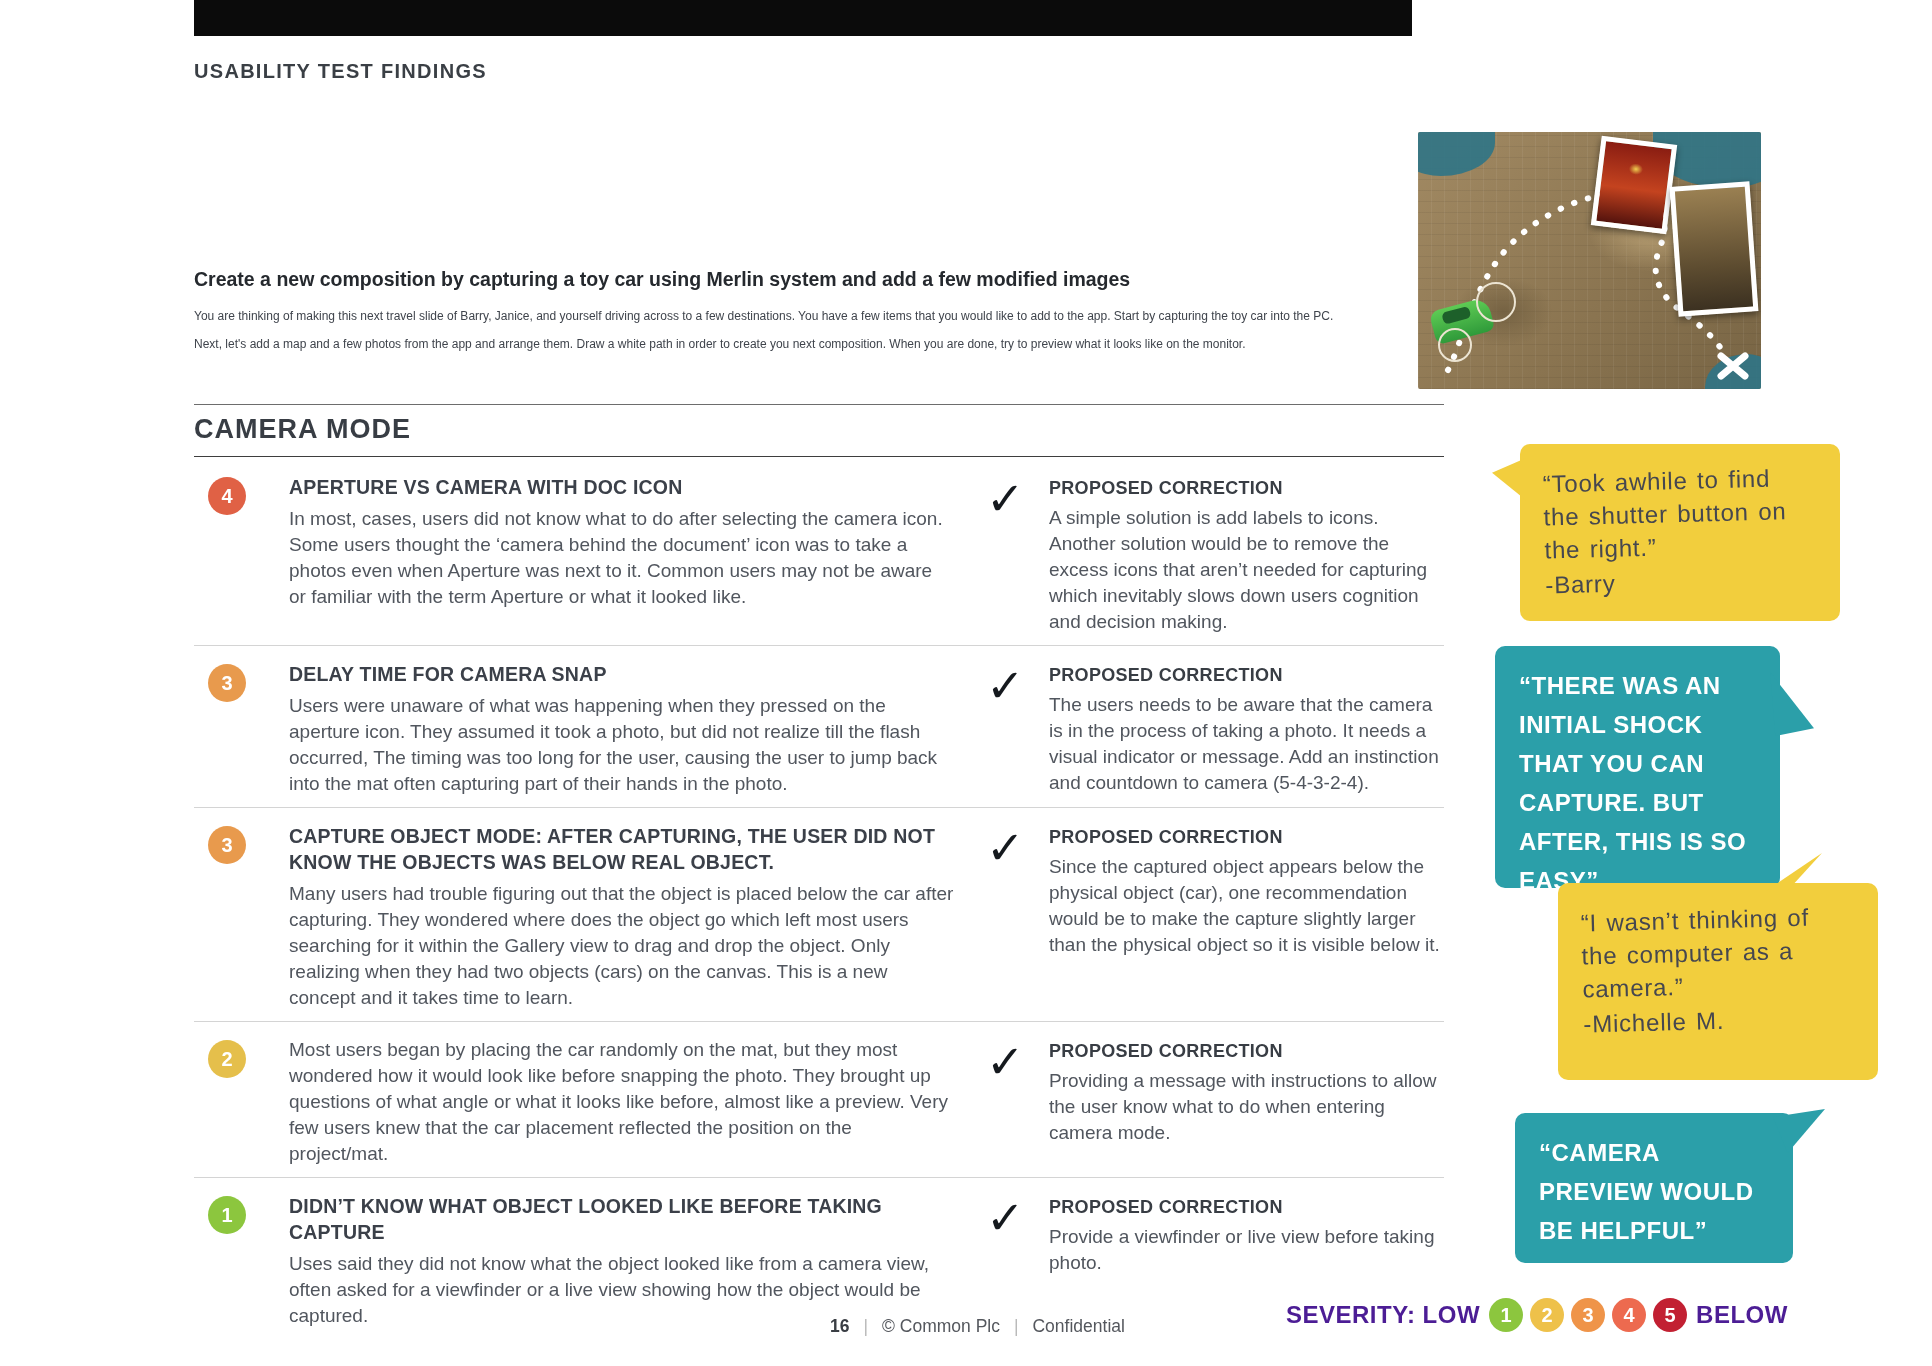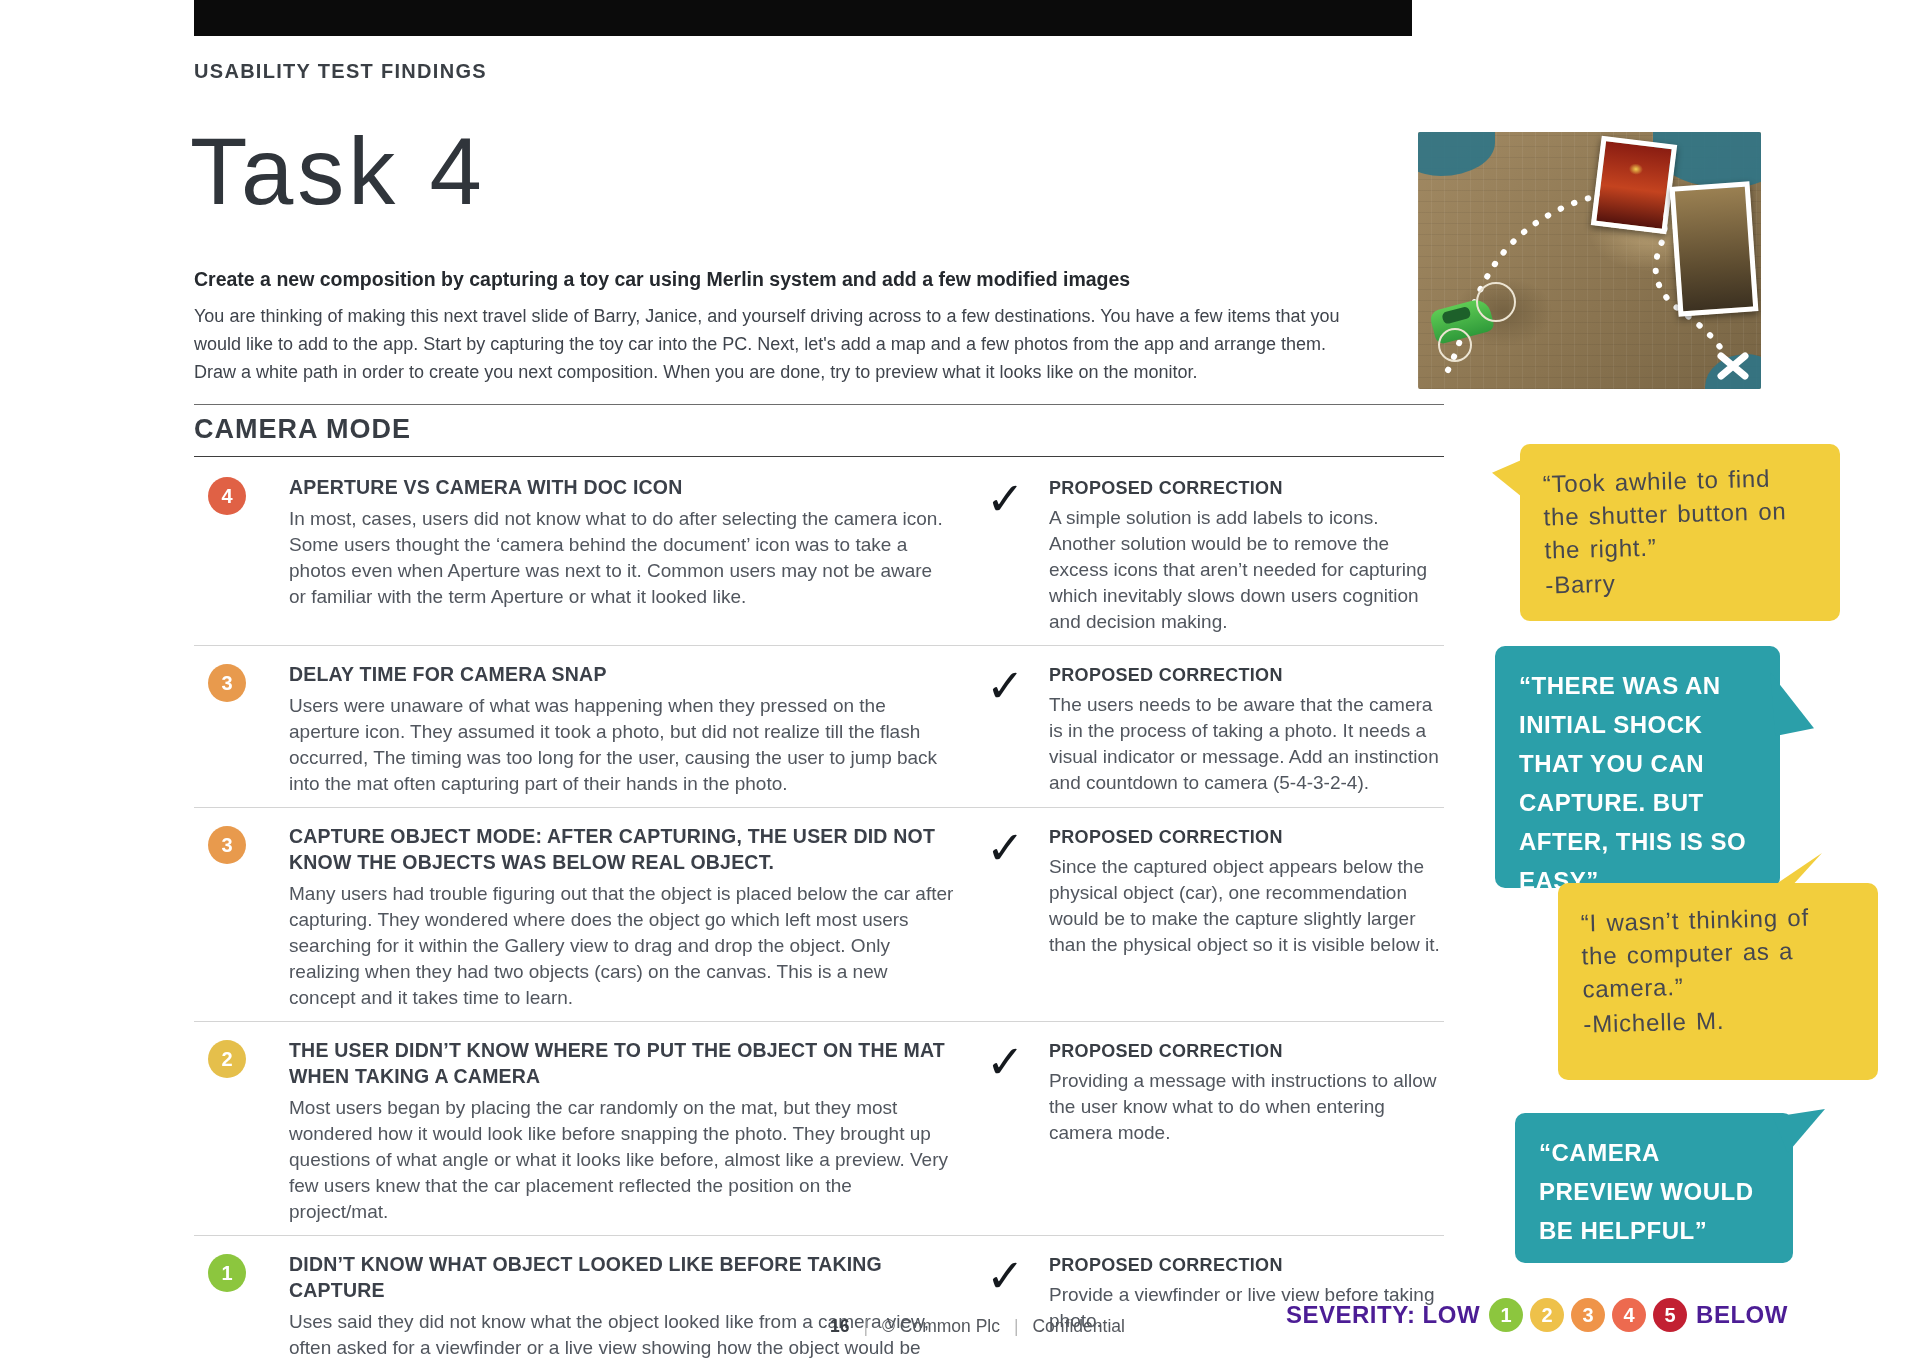--- a/index.html
+++ b/index.html
@@ -10,21 +10,21 @@
 
   .kicker{position:absolute;left:194px;top:60px;font-size:20px;font-weight:bold;
           letter-spacing:1.3px;color:#3a3f45;}
 
   .task-title{position:absolute;left:190px;top:118px;margin:0;font-size:94px;font-weight:100;
               letter-spacing:4px;color:#30353b;}
 
   .summary{position:absolute;left:194px;top:268px;margin:0;width:1160px;
            font-size:19.5px;font-weight:bold;color:#25292e;}
   .desc{position:absolute;left:194px;top:302px;margin:0;width:1160px;
-        font-size:18px;line-height:28px;color:#3f444c;}
+        font-size:12px;line-height:28px;color:#3f444c;}
 
   
   .map{position:absolute;left:1418px;top:132px;width:343px;height:257px;overflow:hidden;
        border-radius:2px;
        background:
          radial-gradient(90px 60px at 68% 38%,rgba(190,165,120,.9),rgba(190,165,120,0) 70%),
          radial-gradient(70px 50px at 25% 70%,rgba(110,92,62,.8),rgba(110,92,62,0) 70%),
          repeating-linear-gradient(90deg,rgba(255,255,255,.06) 0 1px,rgba(0,0,0,0) 1px 13px),
          repeating-linear-gradient(0deg,rgba(0,0,0,.06) 0 1px,rgba(0,0,0,0) 1px 11px),
          linear-gradient(135deg,#a28a63,#8a7450 60%,#776444);}
@@ -102,21 +102,20 @@
 </style>
 </head>
 <body>
 
 <div class="page">
 
   <div class="topbar"></div>
 
   <div class="kicker">USABILITY TEST FINDINGS</div>
 
-  <h1 class="task-title">Task 4</h1>
 
   <div class="map">
     <div class="water w1"></div>
     <div class="water w2"></div>
     <div class="water w3"></div>
     <svg class="route" width="343" height="257" viewBox="0 0 343 257">
       <path d="M 30 238 C 45 210, 55 150, 95 110 C 130 75, 185 55, 225 62 C 252 67, 250 95, 242 115 C 232 140, 240 160, 258 175 C 275 188, 292 200, 304 218" fill="none" stroke="#ffffff" stroke-width="6" stroke-linecap="round" stroke-dasharray="0.5 14"></path>
       <path d="M 303 224 L 327 244 M 327 224 L 303 244" fill="none" stroke="#ffffff" stroke-width="7" stroke-linecap="round"></path>
     </svg>
     <div class="photo p1"></div>
@@ -178,21 +177,20 @@
         <div class="cell-corr">
           <div class="corr-label">PROPOSED CORRECTION</div>
           <div class="corr-text">Since the captured object appears below the physical object (car), one  recommendation would be to make the capture slightly larger than the physical object so it is visible below it.</div>
         </div>
       </div>
       <div class="finding-row">
         <div class="cell-circle">
           <div class="sev-circle" style="background: rgb(229, 191, 75);">2</div>
         </div>
         <div class="cell-main">
-          <div class="f-title">THE USER DIDN’T KNOW WHERE TO PUT THE OBJECT ON THE MAT WHEN TAKING A CAMERA</div>
           <div class="f-body">Most users began by placing the car randomly on the mat, but they most wondered how it would look like before snapping the photo. They brought up questions of what angle or what it looks like before, almost like a preview. Very few users knew that the car placement reflected the position on the project/mat.</div>
         </div>
         <div class="cell-check">✓</div>
         <div class="cell-corr">
           <div class="corr-label">PROPOSED CORRECTION</div>
           <div class="corr-text">Providing a message with instructions to allow the user know what to do when entering camera mode.</div>
         </div>
       </div>
       <div class="finding-row">
         <div class="cell-circle">

